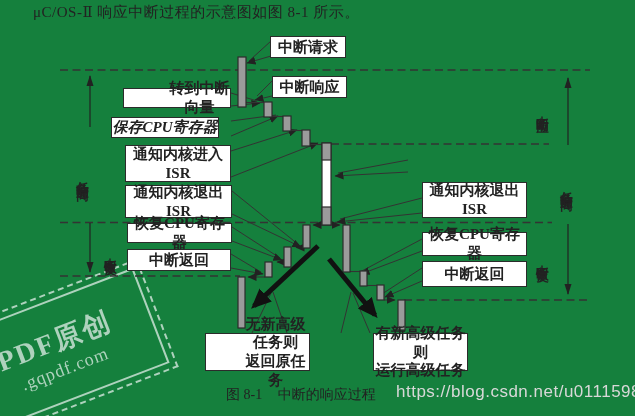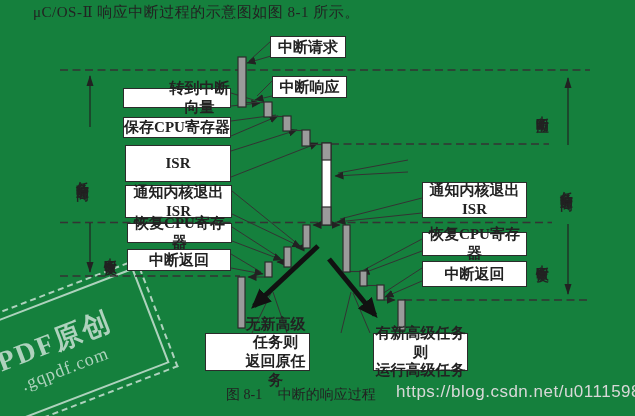--- a/index.html
+++ b/index.html
@@ -134,24 +134,25 @@
 
   <div class="dbox" style="left:270px;top:36px;width:76px;height:22px;">
     <span>中断请求</span>
   </div>
   <div class="dbox" style="left:272px;top:76px;width:75px;height:22px;">
     <span>中断响应</span>
   </div>
   <div class="dbox" style="left:123px;top:88px;width:108px;height:20px;padding-left:45px;">
     <span>转到中断向量</span>
   </div>
-  <div class="dbox" style="left:123px;top:117px;width:108px;height:21px;">
+  <div class="dbox" style="left:111px;top:117px;width:108px;height:21px;font-style:italic;">
     <span>保存CPU寄存器</span>
   </div>
   <div class="dbox" style="left:125px;top:145px;width:106px;height:37px;">
+    <span>通知内核进入</span>
     <span>ISR</span>
   </div>
   <div class="dbox" style="left:125px;top:185px;width:107px;height:33px;">
     <span>通知内核退出</span>
     <span>ISR</span>
   </div>
   <div class="dbox" style="left:127px;top:223px;width:105px;height:20px;">
     <span>恢复CPU寄存器</span>
   </div>
   <div class="dbox" style="left:127px;top:249px;width:104px;height:22px;">

